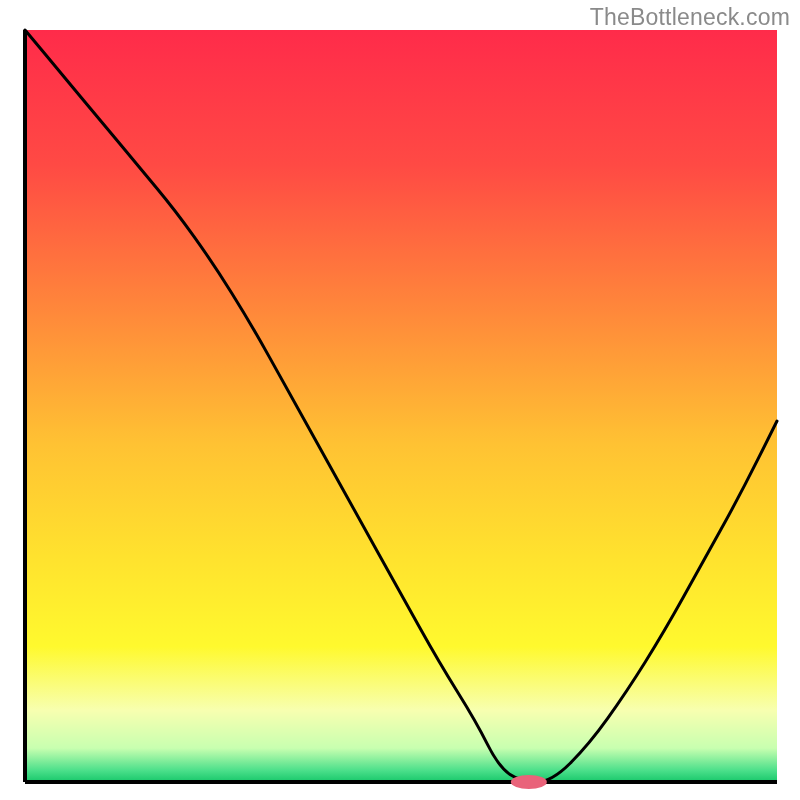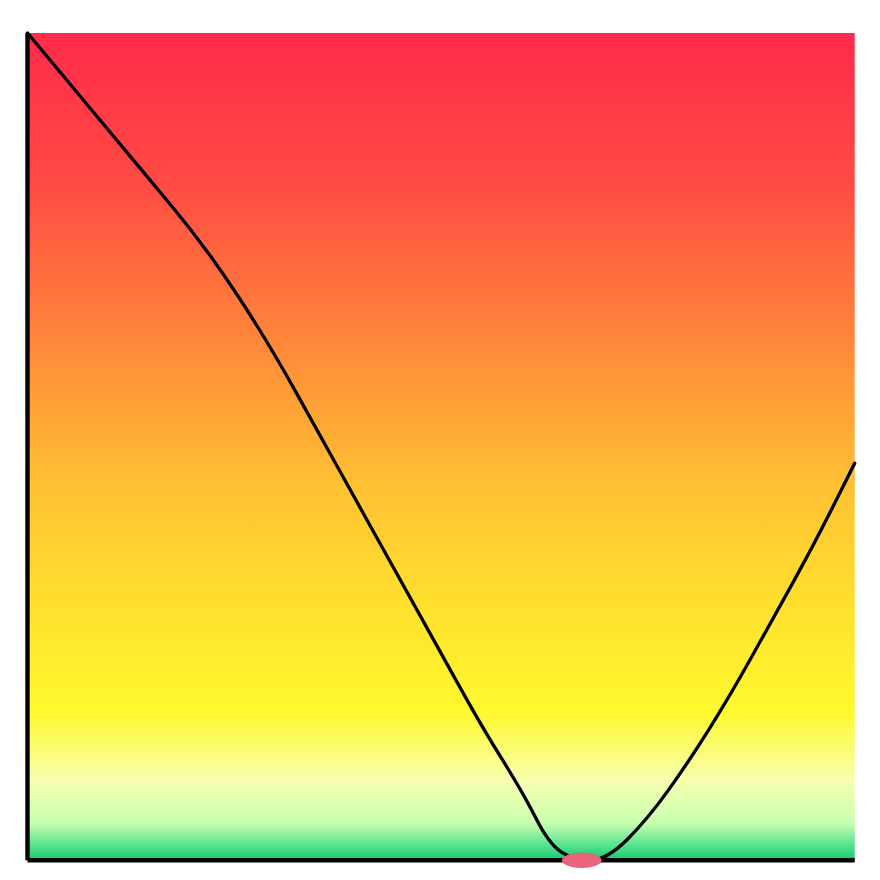--- a/index.html
+++ b/index.html
@@ -23,20 +23,21 @@
     font-size: 23px;
     color: #8a8a8a;
     letter-spacing: 0.2px;
   }
   svg { display: block; }
 </style>
 </head>
 <body>
 
 <div class="stage">
+  <div class="watermark">TheBottleneck.com</div>
 
   <svg id="plot" width="800" height="800">
     <defs>
       <linearGradient id="bg-grad" x1="0" y1="0" x2="0" y2="1">
           <stop offset="0%" stop-color="#ff2b4a"></stop>
           <stop offset="18%" stop-color="#ff4a44"></stop>
           <stop offset="38%" stop-color="#ff8a3a"></stop>
           <stop offset="55.00000000000001%" stop-color="#ffc233"></stop>
           <stop offset="70%" stop-color="#ffe22e"></stop>
           <stop offset="82%" stop-color="#fff92e"></stop>

